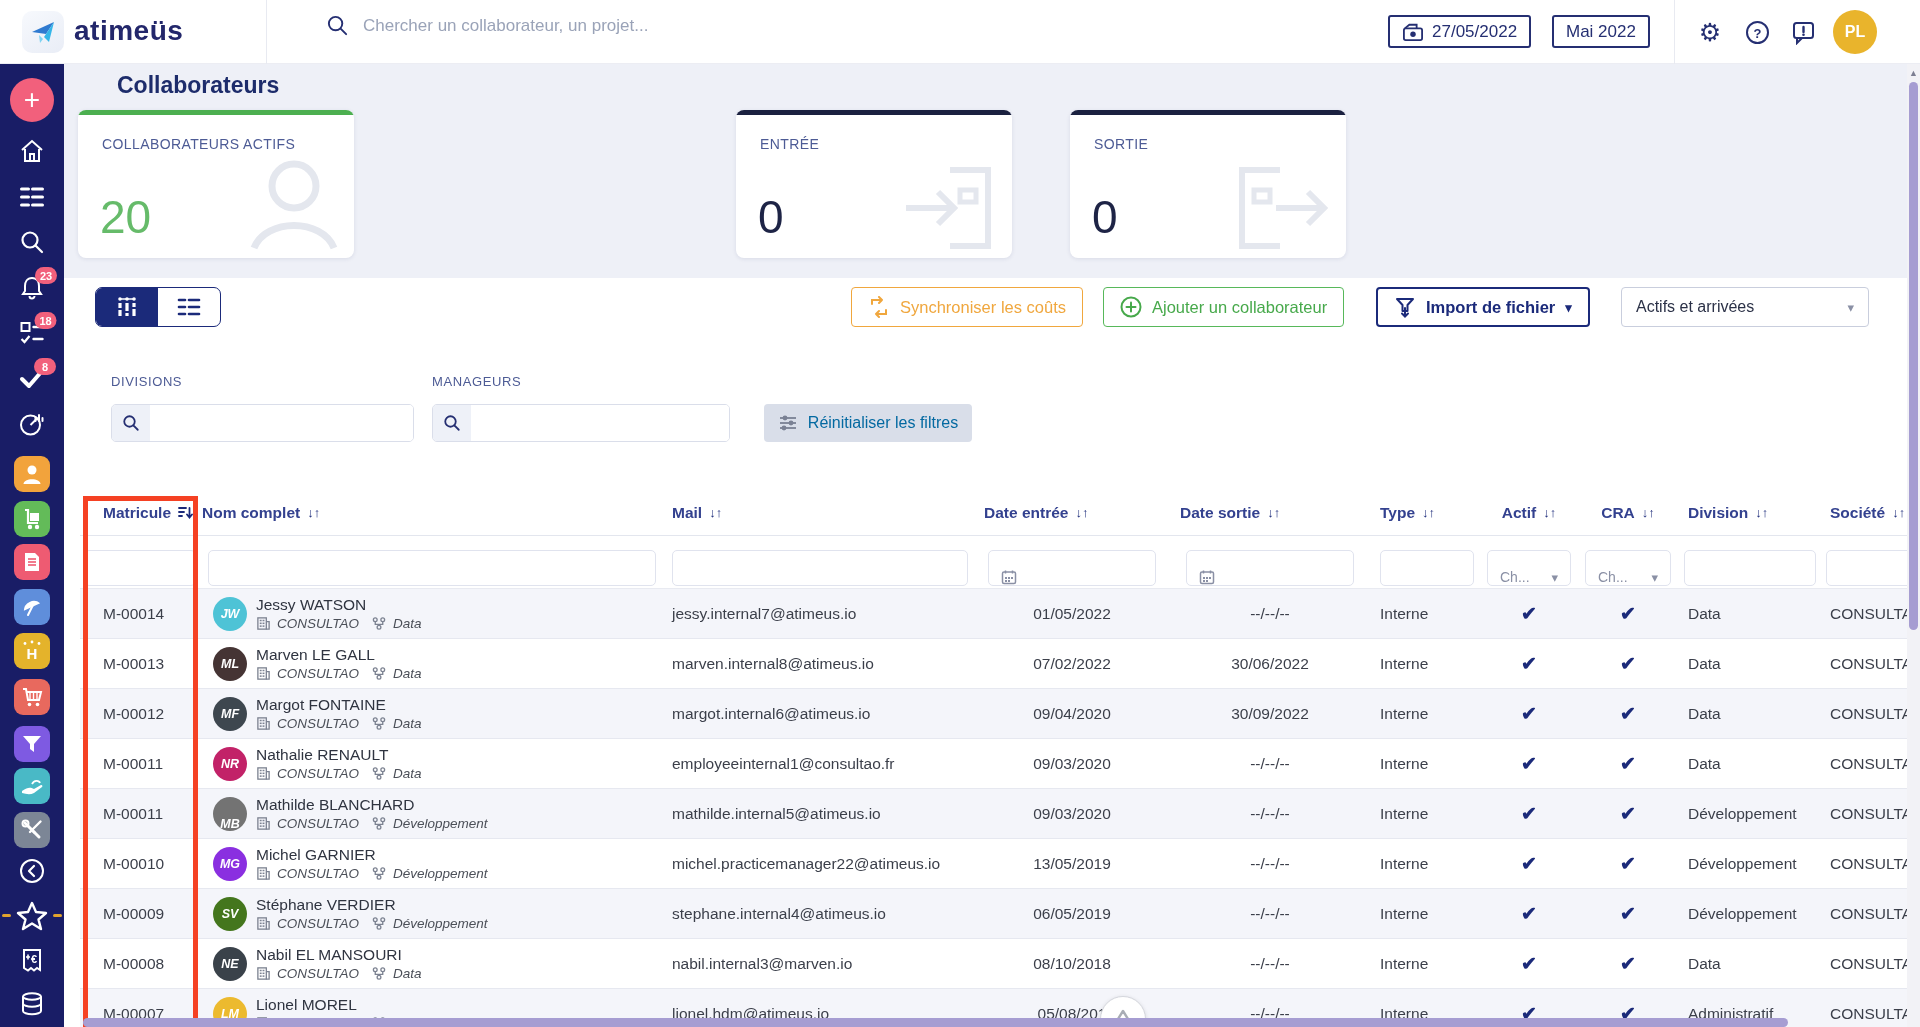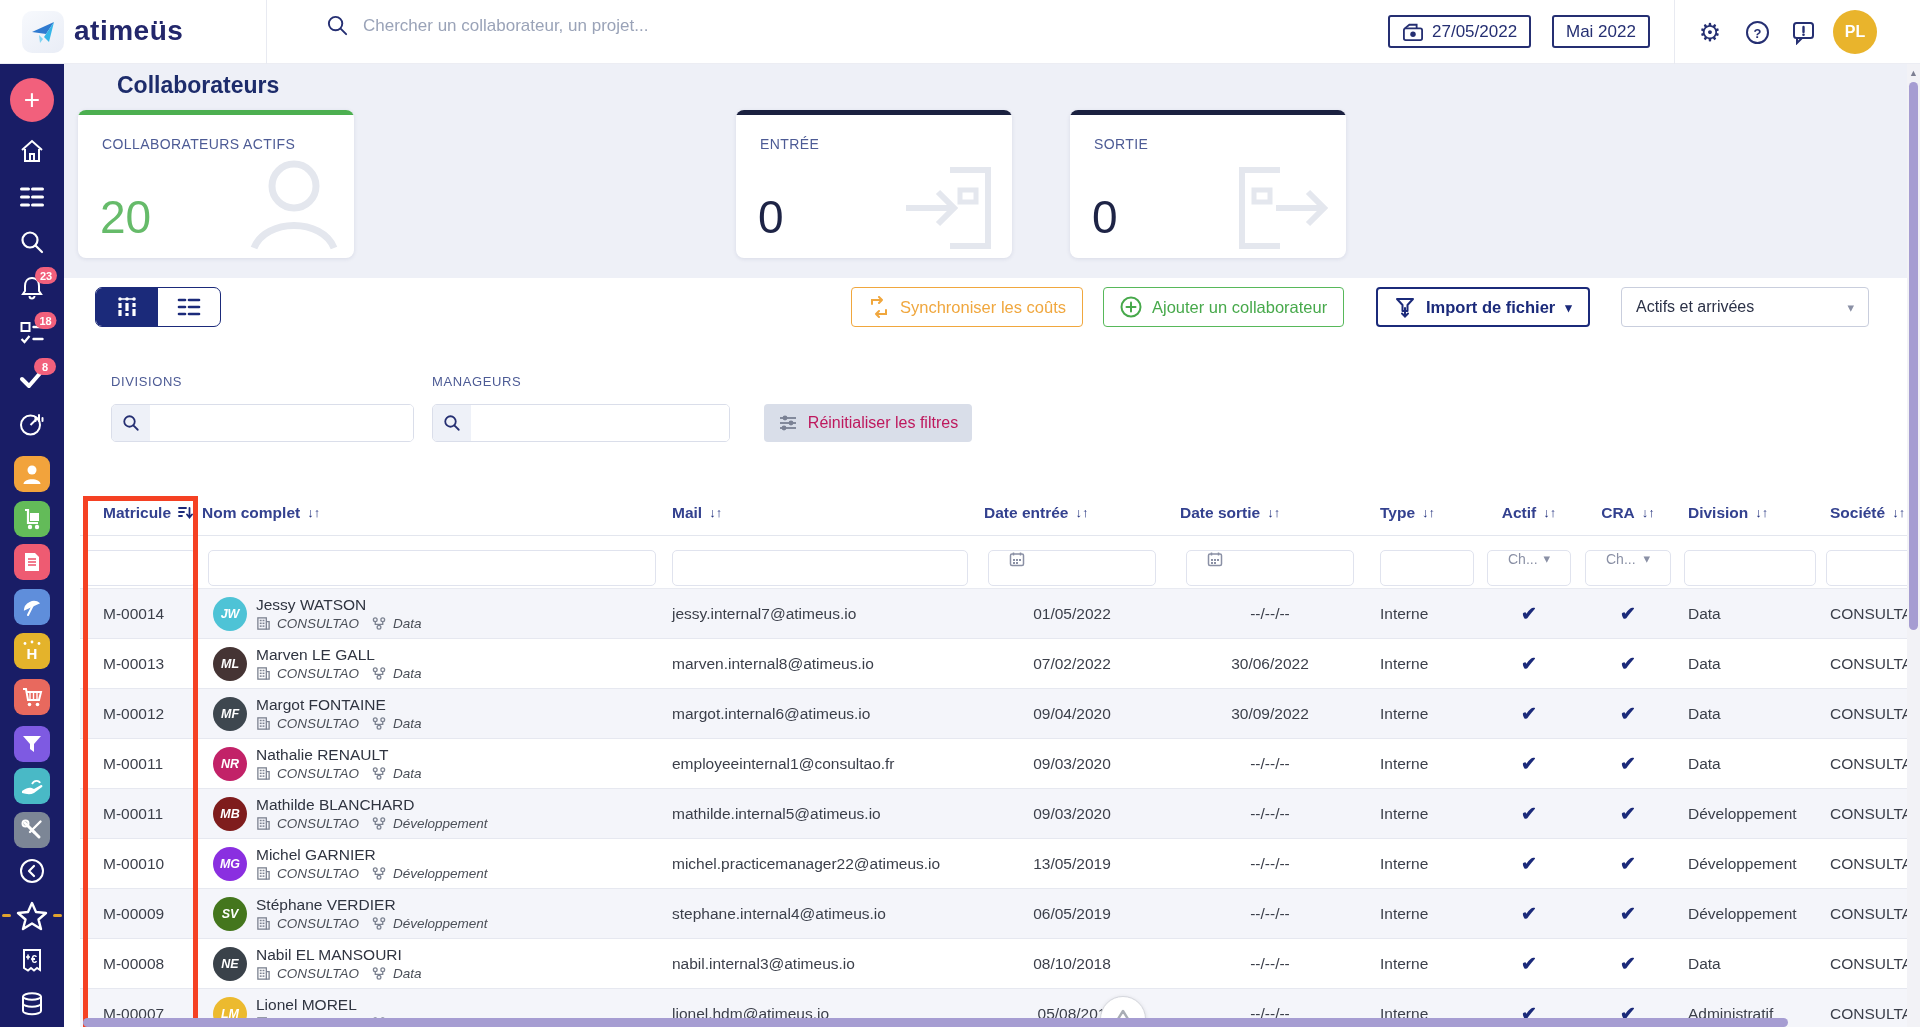--- a/index.html
+++ b/index.html
@@ -60,35 +60,35 @@
   .sel { position:absolute; left:1557px; top:9px; width:248px; height:40px; border:1px solid #c9cedd; border-radius:4px;
     display:flex; align-items:center; justify-content:space-between; padding:0 14px; font-size:16px; color:#2b3147; cursor:pointer; background:#fff; }
   .chev { color:#8a90a5; font-size:13px; }
 
   
   .flt-label { position:absolute; top:96px; font-size:13px; letter-spacing:.6px; color:#4d5b95; }
   .flt-input { position:absolute; top:126px; height:38px; border:1px solid #dadeea; border-radius:5px; display:flex; background:#fff; overflow:hidden; }
   .flt-addon { width:38px; background:#eef1f8; display:flex; align-items:center; justify-content:center; }
   .flt-input input { border:none; outline:none; flex:1; font-size:15px; padding:0 8px; color:#333; }
   .btn-reset { position:absolute; left:700px; top:126px; width:208px; height:38px; background:#d9dee9; border:none; border-radius:4px;
-    color:#be185d; font-size:16px; display:flex; align-items:center; justify-content:center; gap:10px; cursor:pointer; }
+    color:#0369a1; font-size:16px; display:flex; align-items:center; justify-content:center; gap:10px; cursor:pointer; }
 
   
   .table { position:absolute; left:16px; top:212px; width:1940px; }
   .trowg { display:flex; align-items:center; }
   .c1{width:122px; padding-left:23px;} .c2{width:460px; display:flex; align-items:center;}
   .c3{width:312px; padding-left:10px;} .c4{width:196px; text-align:center;}
   .c5{width:200px; text-align:center;} .c6{width:110px; padding-left:10px;}
   .c7{width:98px; text-align:center;} .c8{width:100px; text-align:center;}
   .c9{width:142px; padding-left:10px;} .c10{width:200px; padding-left:10px;}
   .thead { height:46px; border-bottom:1px solid #e3e6ee; font-size:15.5px; font-weight:700; color:#33418f; }
   .th { display:flex; align-items:center; gap:7px; }
   .th.cc { justify-content:center; }
   .tfilter { height:53px; border-bottom:1px solid #e8eaf1; }
-  .tf-box { height:36px; border:1px solid #e0e3ee; border-radius:5px; background:#fff; display:flex; align-items:flex-start; padding:0 20px; gap:6px;margin-top:11px; }
+  .tf-box { height:36px; border:1px solid #e0e3ee; border-radius:5px; background:#fff; display:flex; align-items:flex-end; padding:0 12px; gap:6px;margin-top:11px; }
   .tf-sel { color:#8a90a5; font-size:14px; justify-content:space-between; cursor:pointer; }
   .trow { height:50px; border-bottom:1px solid #e6e8f0; font-size:15.5px; color:#3b3f4a; cursor:pointer; }
   .trow.alt { background:#f4f5fa; }
   .avatar { width:34px; height:34px; border-radius:50%; margin-left:11px; color:#fff; font-size:12.5px; font-weight:700;
     display:flex; align-items:center; justify-content:center; flex:none; font-style:normal; }
   .nm { margin-left:9px; }
   .nm .name { font-size:15.5px; color:#2f3440; font-weight:500; }
   .nm .sub { display:flex; align-items:center; gap:6px; margin-top:2px; font-size:13.5px; font-style:italic; color:#4b4f58; }
   .check { color:#1b2a7a; font-size:19px; font-weight:700; }
 
@@ -778,21 +778,21 @@
             <div class="c6">Interne</div>
             <div class="c7"><span class="check">✔</span></div>
             <div class="c8"><span class="check">✔</span></div>
             <div class="c9">Data</div>
             <div class="c10">CONSULTAO</div>
           </div>
 
           <div class="trowg trow alt">
             <div class="c1">M-00011</div>
             <div class="c2">
-              <span class="avatar" style="background: #7f1d1d;">
+              <span class="avatar" style="background: #737373; align-items: flex-end;">
                 <i>MB</i>
               </span>
               <span class="nm">
                 <span class="name" style="display:block">Mathilde BLANCHARD</span>
                 <span class="sub">
                   <svg width="15" height="15" viewBox="0 0 16 16">
                     <rect x="2" y="2" width="9" height="12" fill="none" stroke="#7c8291" stroke-width="1.4"></rect>
                     <path d="M11 6 L14 6 L14 14 L11 14" fill="none" stroke="#7c8291" stroke-width="1.4"></path>
                     <g fill="#7c8291">
                       <rect x="4" y="4" width="2" height="1.6"></rect>
@@ -941,21 +941,21 @@
                       <circle cx="4" cy="4" r="2"></circle>
                       <circle cx="12" cy="4" r="2"></circle>
                       <circle cx="8" cy="12" r="2"></circle>
                       <path d="M4 6 L4 9 L8 9 M12 6 L12 9 L8 9"></path>
                     </g>
                   </svg>
                   <span>Data</span>
                 </span>
               </span>
             </div>
-            <div class="c3">nabil.internal3@atimeus.io</div>
+            <div class="c3">nabil.internal3@marven.io</div>
             <div class="c4">08/10/2018</div>
             <div class="c5">--/--/--</div>
             <div class="c6">Interne</div>
             <div class="c7"><span class="check">✔</span></div>
             <div class="c8"><span class="check">✔</span></div>
             <div class="c9">Data</div>
             <div class="c10">CONSULTAO</div>
           </div>
 
           <div class="trowg trow alt">

